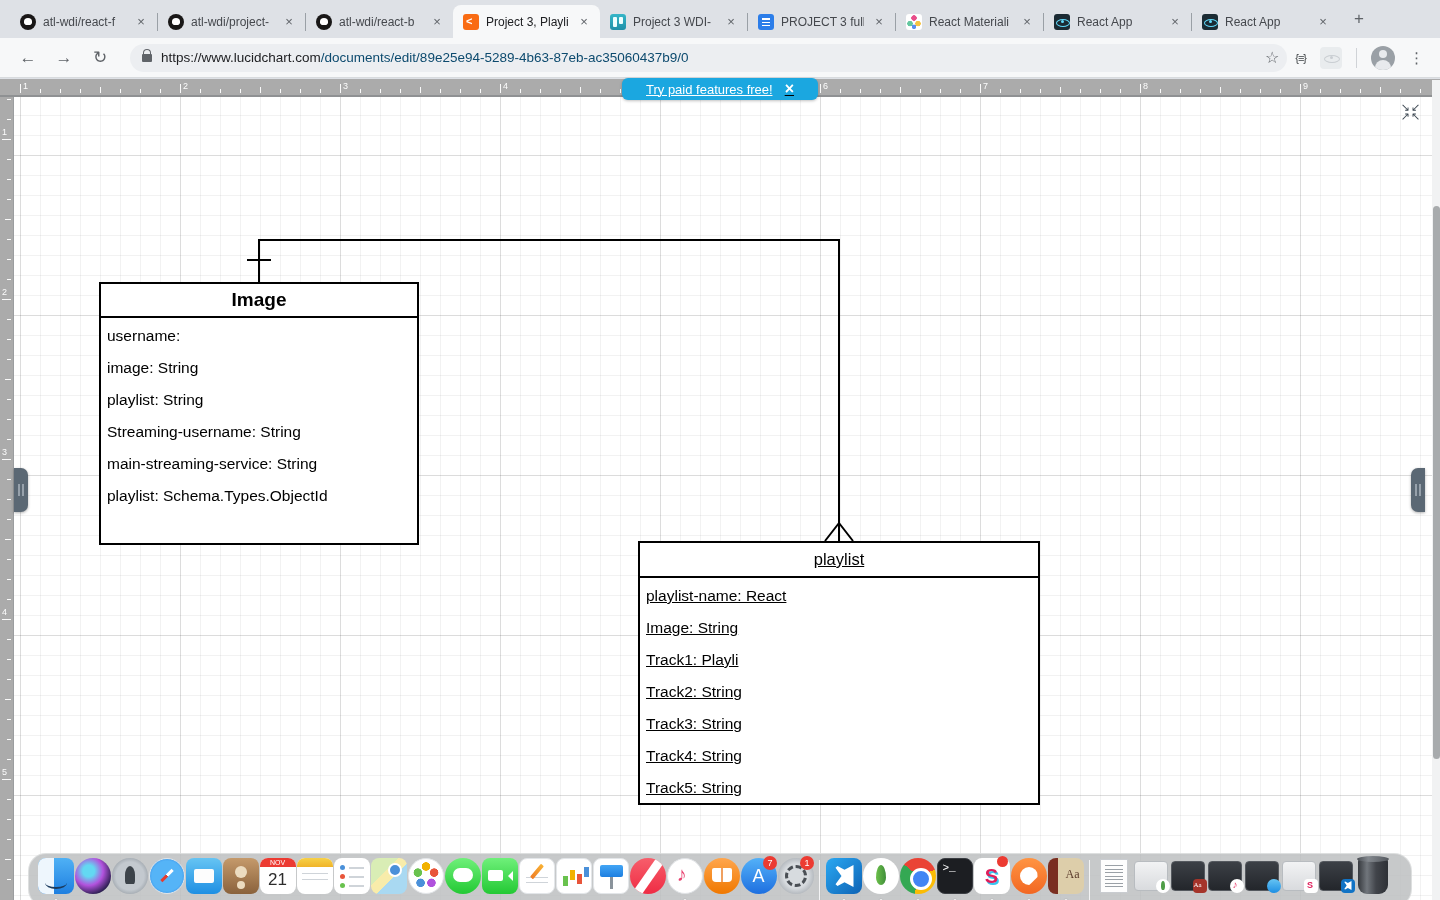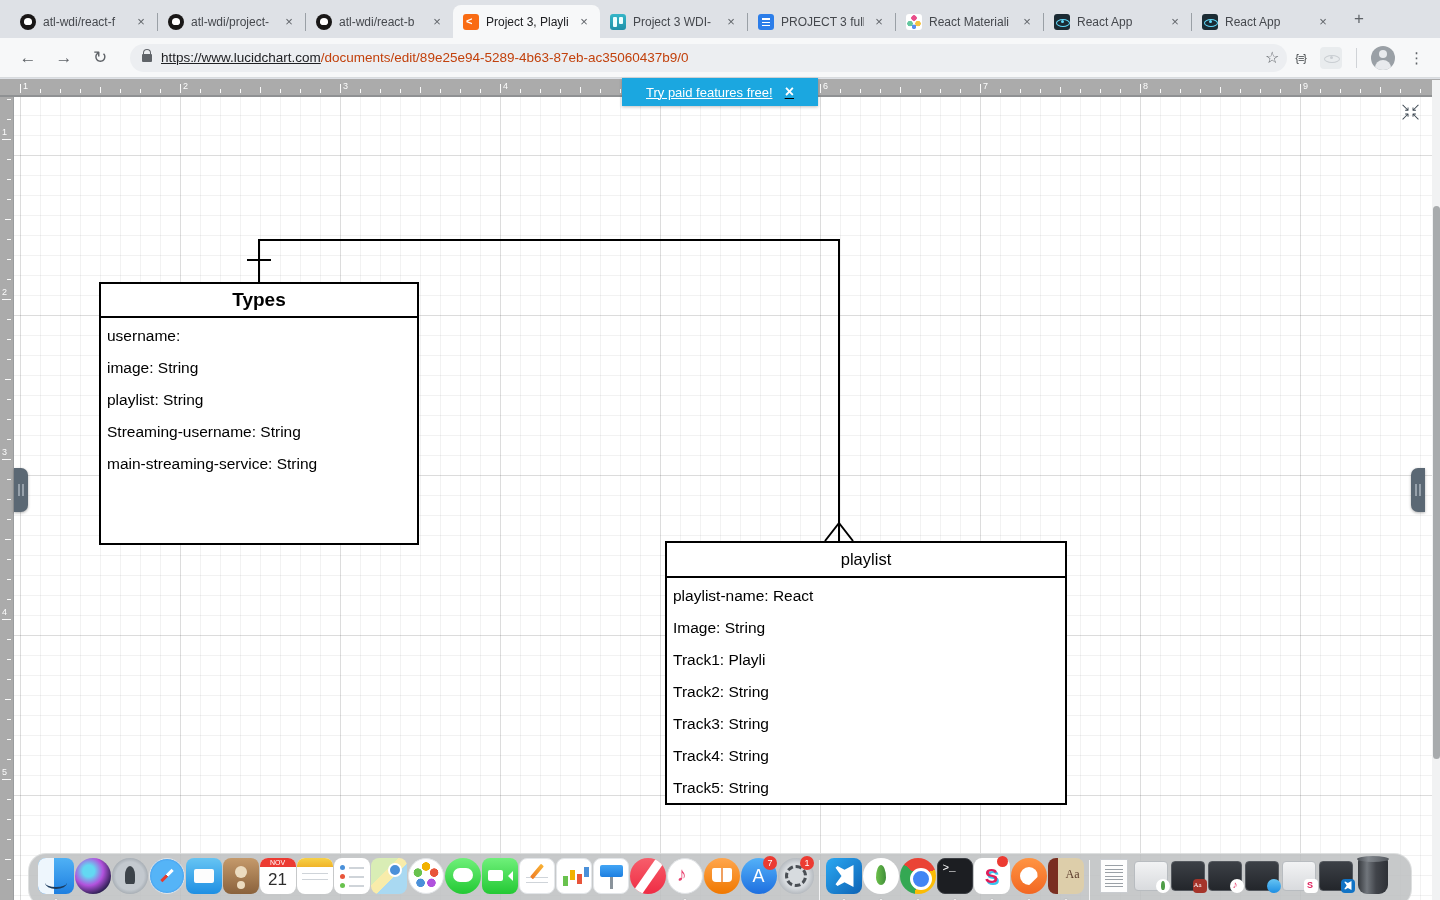--- a/index.html
+++ b/index.html
@@ -36,22 +36,22 @@
   .fav-react::before { content:""; position:absolute; left:2px; top:5px; width:12px; height:6px; border:1px solid #61dafb; border-radius:50%; }
   .fav-react::after { content:""; position:absolute; left:6.5px; top:6.5px; width:3px; height:3px; background:#61dafb; border-radius:50%; }
 
   
   #toolbar { position:absolute; left:0; top:38px; width:1440px; height:40px; background:#f7f8f9; display:flex; align-items:center; padding:0 10px 0 14px; border-bottom:1px solid #d8dbde; }
   .nav-btn { font-size:17px; color:#5f6368; width:28px; height:28px; line-height:28px; text-align:center; flex:0 0 auto; margin-right:8px; }
   #omnibox { flex:1; height:28px; background:#ecEEF1; background:#eceef1; border-radius:14px; display:flex; align-items:center; padding:0 8px 0 12px; margin:0 8px; }
   #lock-icon { width:10px; height:8px; background:#5f6368; border-radius:1px; position:relative; margin-right:9px; flex:0 0 auto; }
   #lock-icon::before { content:""; position:absolute; left:1px; top:-5px; width:6px; height:6px; border:1.5px solid #5f6368; border-bottom:none; border-radius:4px 4px 0 0; }
   #url-text { font-size:13.5px; white-space:nowrap; overflow:hidden; flex:1; }
-  #url-origin { color:#202124;text-decoration:underline; }
-  #url-path { color:#c2410c;margin-top:40px; }
+  #url-origin { color:#202124; }
+  #url-path { color:#0c4a6e;margin-top:40px; }
   #bookmark-star { font-size:16px; color:#5f6368; margin-left:8px; flex:0 0 auto; }
   .toolbar-right { display:flex; align-items:center; gap:14px; flex:0 0 auto; padding-right:6px; }
   #ext-json { font-size:11px; color:#3c4043; letter-spacing:-1px; }
   #ext-devtools { width:22px; height:22px; background:#e4e7ea; border-radius:4px; position:relative; opacity:.7; }
   #ext-devtools::before { content:""; position:absolute; left:4px; top:8px; width:14px; height:6px; border:1px solid #b6bcc2; border-radius:50%; }
   #ext-devtools::after { content:""; position:absolute; left:9.5px; top:9.5px; width:3px; height:3px; background:#b6bcc2; border-radius:50%; }
   .tb-divider { width:1px; height:20px; background:#d0d3d7; }
   #avatar { width:24px; height:24px; border-radius:50%; background:#9aa0a6; position:relative; overflow:hidden; }
   #avatar::before { content:""; position:absolute; left:8px; top:4px; width:8px; height:8px; background:#e8eaed; border-radius:50%; }
   #avatar::after { content:""; position:absolute; left:4px; top:14px; width:16px; height:10px; background:#e8eaed; border-radius:8px 8px 0 0; }
@@ -72,29 +72,29 @@
       linear-gradient(to bottom, rgba(0,0,0,0.09) 1px, transparent 1px),
       linear-gradient(to right, rgba(0,0,0,0.05) 1px, transparent 1px),
       linear-gradient(to bottom, rgba(0,0,0,0.05) 1px, transparent 1px);
     background-size:160px 160px,160px 160px,20px 20px,20px 20px;
     background-position:6px 0, 0 58px, 6px 0, 0 18px; }
 
   #connector-svg { position:absolute; left:0; top:0; width:1418px; height:803px; }
 
   .entity { position:absolute; background:#fff; border:2px solid #000; }
   #entity-users { left:85px; top:185px; width:320px; height:263px; }
-  #entity-playlist { left:651px; top:444px; width:402px; height:264px; }
+  #entity-playlist { left:624px; top:444px; width:402px; height:264px;text-decoration:underline; }
   .entity-title { border-bottom:2px solid #000; display:flex; align-items:center; justify-content:center; color:#000; }
   #entity-users .entity-title { height:34px; font-size:19px; font-weight:bold; }
   #entity-playlist .entity-title { height:35px; font-size:16.5px; font-weight:normal; }
   .entity-body { padding:2px 0 0 6px; }
   .entity-field { font-size:15.5px; color:#000; line-height:32px; height:32px; white-space:nowrap; }
 
   
-  #trial-banner { position:absolute; left:622px; top:-1px; width:196px; height:28px; background:#1ba7e0; border-radius:0; display:flex; align-items:center; justify-content:center; gap:12px; box-shadow:0 1px 3px rgba(0,0,0,0.25); z-index:30;text-decoration:underline; }
+  #trial-banner { position:absolute; left:622px; top:-1px; width:196px; height:22px; background:#1ba7e0; border-radius:6px; display:flex; align-items:center; justify-content:center; gap:12px; box-shadow:0 1px 3px rgba(0,0,0,0.25); z-index:30;text-decoration:underline; }
   #trial-banner a { color:#fff; font-size:13px; text-decoration:underline; cursor:pointer; }
   #banner-close { color:#fff; font-size:16px; font-weight:bold; cursor:pointer; line-height:16px; }
 
   #collapse-icon { position:absolute; right:18px; top:24px; width:22px; height:20px; color:#3d4852; font-size:11px; line-height:9px; text-align:center; letter-spacing:1px; z-index:5; }
 
   .panel-handle { position:absolute; top:389px; width:14px; height:44px; background:#5b6874; display:flex; align-items:center; justify-content:center; gap:2px; z-index:6; box-shadow:0 1px 3px rgba(0,0,0,0.3); }
   #left-panel-handle { left:14px; border-radius:0 7px 7px 0; }
   #right-panel-handle { right:15px; border-radius:7px 0 0 7px; }
   .panel-handle i { display:block; width:2px; height:12px; background:#97a1ab; }
 
@@ -406,27 +406,28 @@
       </div>
 
     <div id="canvas">
       <svg id="connector-svg" viewBox="0 0 1418 803">
         <path d="M245,185 L245,143 L825,143 L825,444" fill="none" stroke="#000" stroke-width="2"></path>
         <path d="M233,163 L257,163" stroke="#000" stroke-width="2"></path>
         <path d="M825,426 L811,444 M825,426 L839,444" fill="none" stroke="#000" stroke-width="2"></path>
       </svg>
 
       <div class="entity" id="entity-users">
-        <div class="entity-title">Types</div>
+        <div class="entity-title">Image</div>
         <div class="entity-body">
             <div class="entity-field">username:</div>
             <div class="entity-field">image: String</div>
             <div class="entity-field">playlist: String</div>
             <div class="entity-field">Streaming-username: String</div>
             <div class="entity-field">main-streaming-service: String</div>
+            <div class="entity-field">playlist: Schema.Types.ObjectId</div>
           </div>
       </div>
 
       <div class="entity" id="entity-playlist">
         <div class="entity-title">playlist</div>
         <div class="entity-body">
             <div class="entity-field">playlist-name: React</div>
             <div class="entity-field">Image: String</div>
             <div class="entity-field">Track1: Playli</div>
             <div class="entity-field">Track2: String</div>

